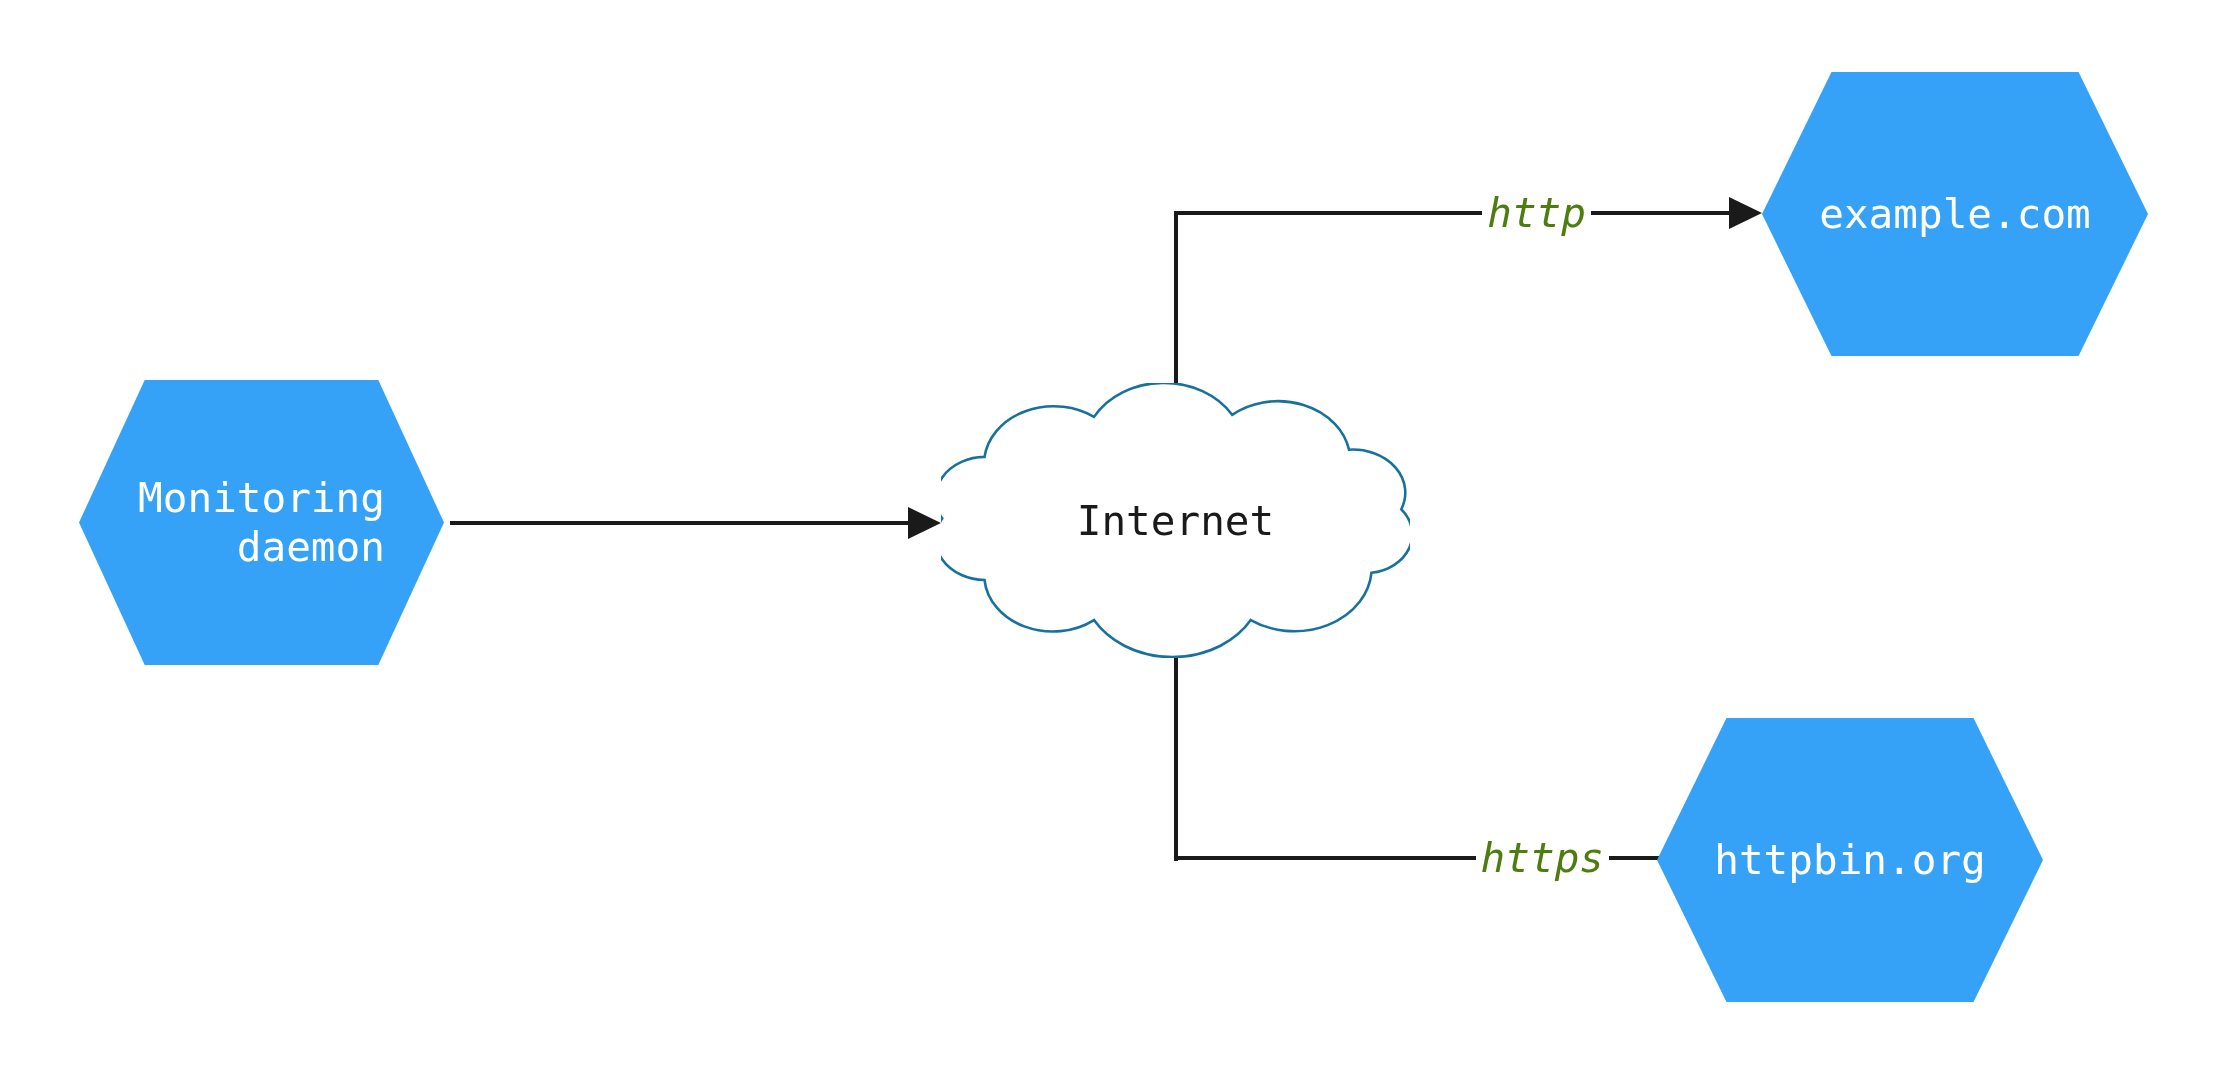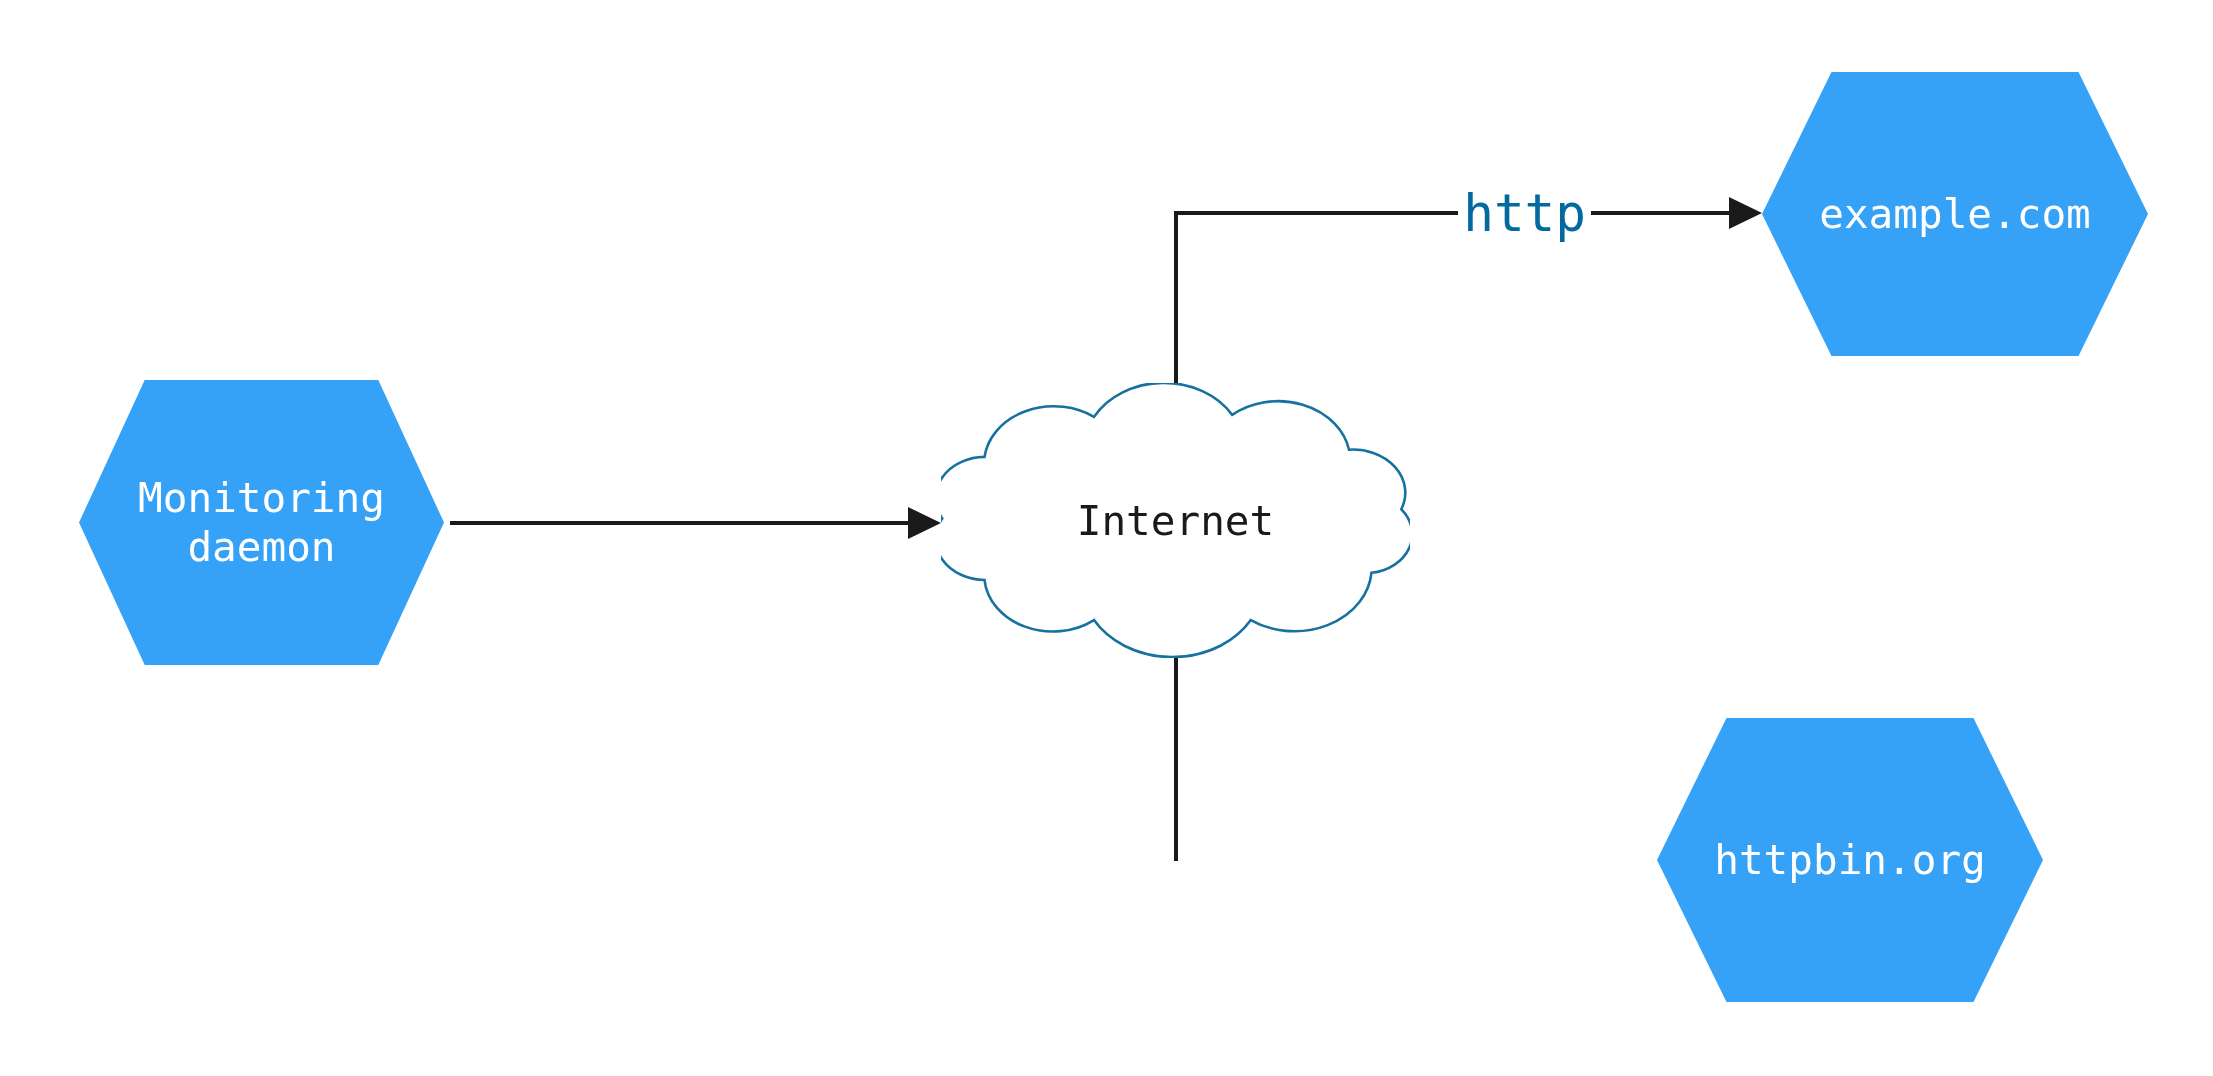--- a/index.html
+++ b/index.html
@@ -25,20 +25,21 @@
     text-align: center;
     background: #35a2f7;
     clip-path: polygon(0 50%, 18% 0, 82% 0, 100% 50%, 82% 100%, 18% 100%);
     z-index: 3;
   }
   .hex .hex-label {
     color: #ffffff;
     font-size: 41px;
     line-height: 1.18;
     white-space: pre-line;
+    text-align: right;
   }
   .hex-monitoring { left: 79px;   top: 380px; width: 365px; height: 285px; }
   .hex-example    { left: 1762px; top: 72px;  width: 386px; height: 284px; }
   .hex-httpbin    { left: 1657px; top: 718px; width: 386px; height: 284px; }
 
   
   .cloud {
     position: absolute;
     left: 941px; top: 383px;
     width: 469px; height: 275px;
@@ -66,24 +67,25 @@
     align-items: center;
     height: 42px;
     z-index: 1;
   }
   .edge-h .seg {
     height: 4px;
     background: #1a1a1a;
   }
   .edge-h .grow { flex: 1 1 auto; }
   .edge-label {
-    color: #0369a1;
-    font-size: 51px;
+    color: #4d7c0f;
+    font-size: 41px;
     padding: 0 5px;
     white-space: nowrap;
+    font-style: italic;
   }
   .arrowhead {
     width: 0; height: 0;
     border-top: 16px solid transparent;
     border-bottom: 16px solid transparent;
     border-left: 33px solid #1a1a1a;
   }
   .vline {
     position: absolute;
     width: 4px;
@@ -112,20 +114,26 @@
 
   <div class="vline vline-http"></div>
   <div class="edge-h edge-http-h">
     <div class="seg grow"></div>
     <span class="edge-label">http</span>
     <div class="seg seg-http"></div>
     <div class="arrowhead"></div>
   </div>
 
   <div class="vline vline-https"></div>
+  <div class="edge-h edge-https-h">
+    <div class="seg grow"></div>
+    <span class="edge-label">https</span>
+    <div class="seg seg-https"></div>
+    <div class="arrowhead"></div>
+  </div>
 
   <div class="cloud">
     <svg viewBox="54 23 377 268" preserveAspectRatio="none">
       <path d="M 55,155
                A 40,40 0 0 1 89,95
                A 56,56 0 0 1 177,56
                A 64,64 0 0 1 288,54
                A 58,58 0 0 1 382,88
                A 42,42 0 0 1 424,146
                A 38,38 0 0 1 400,208

